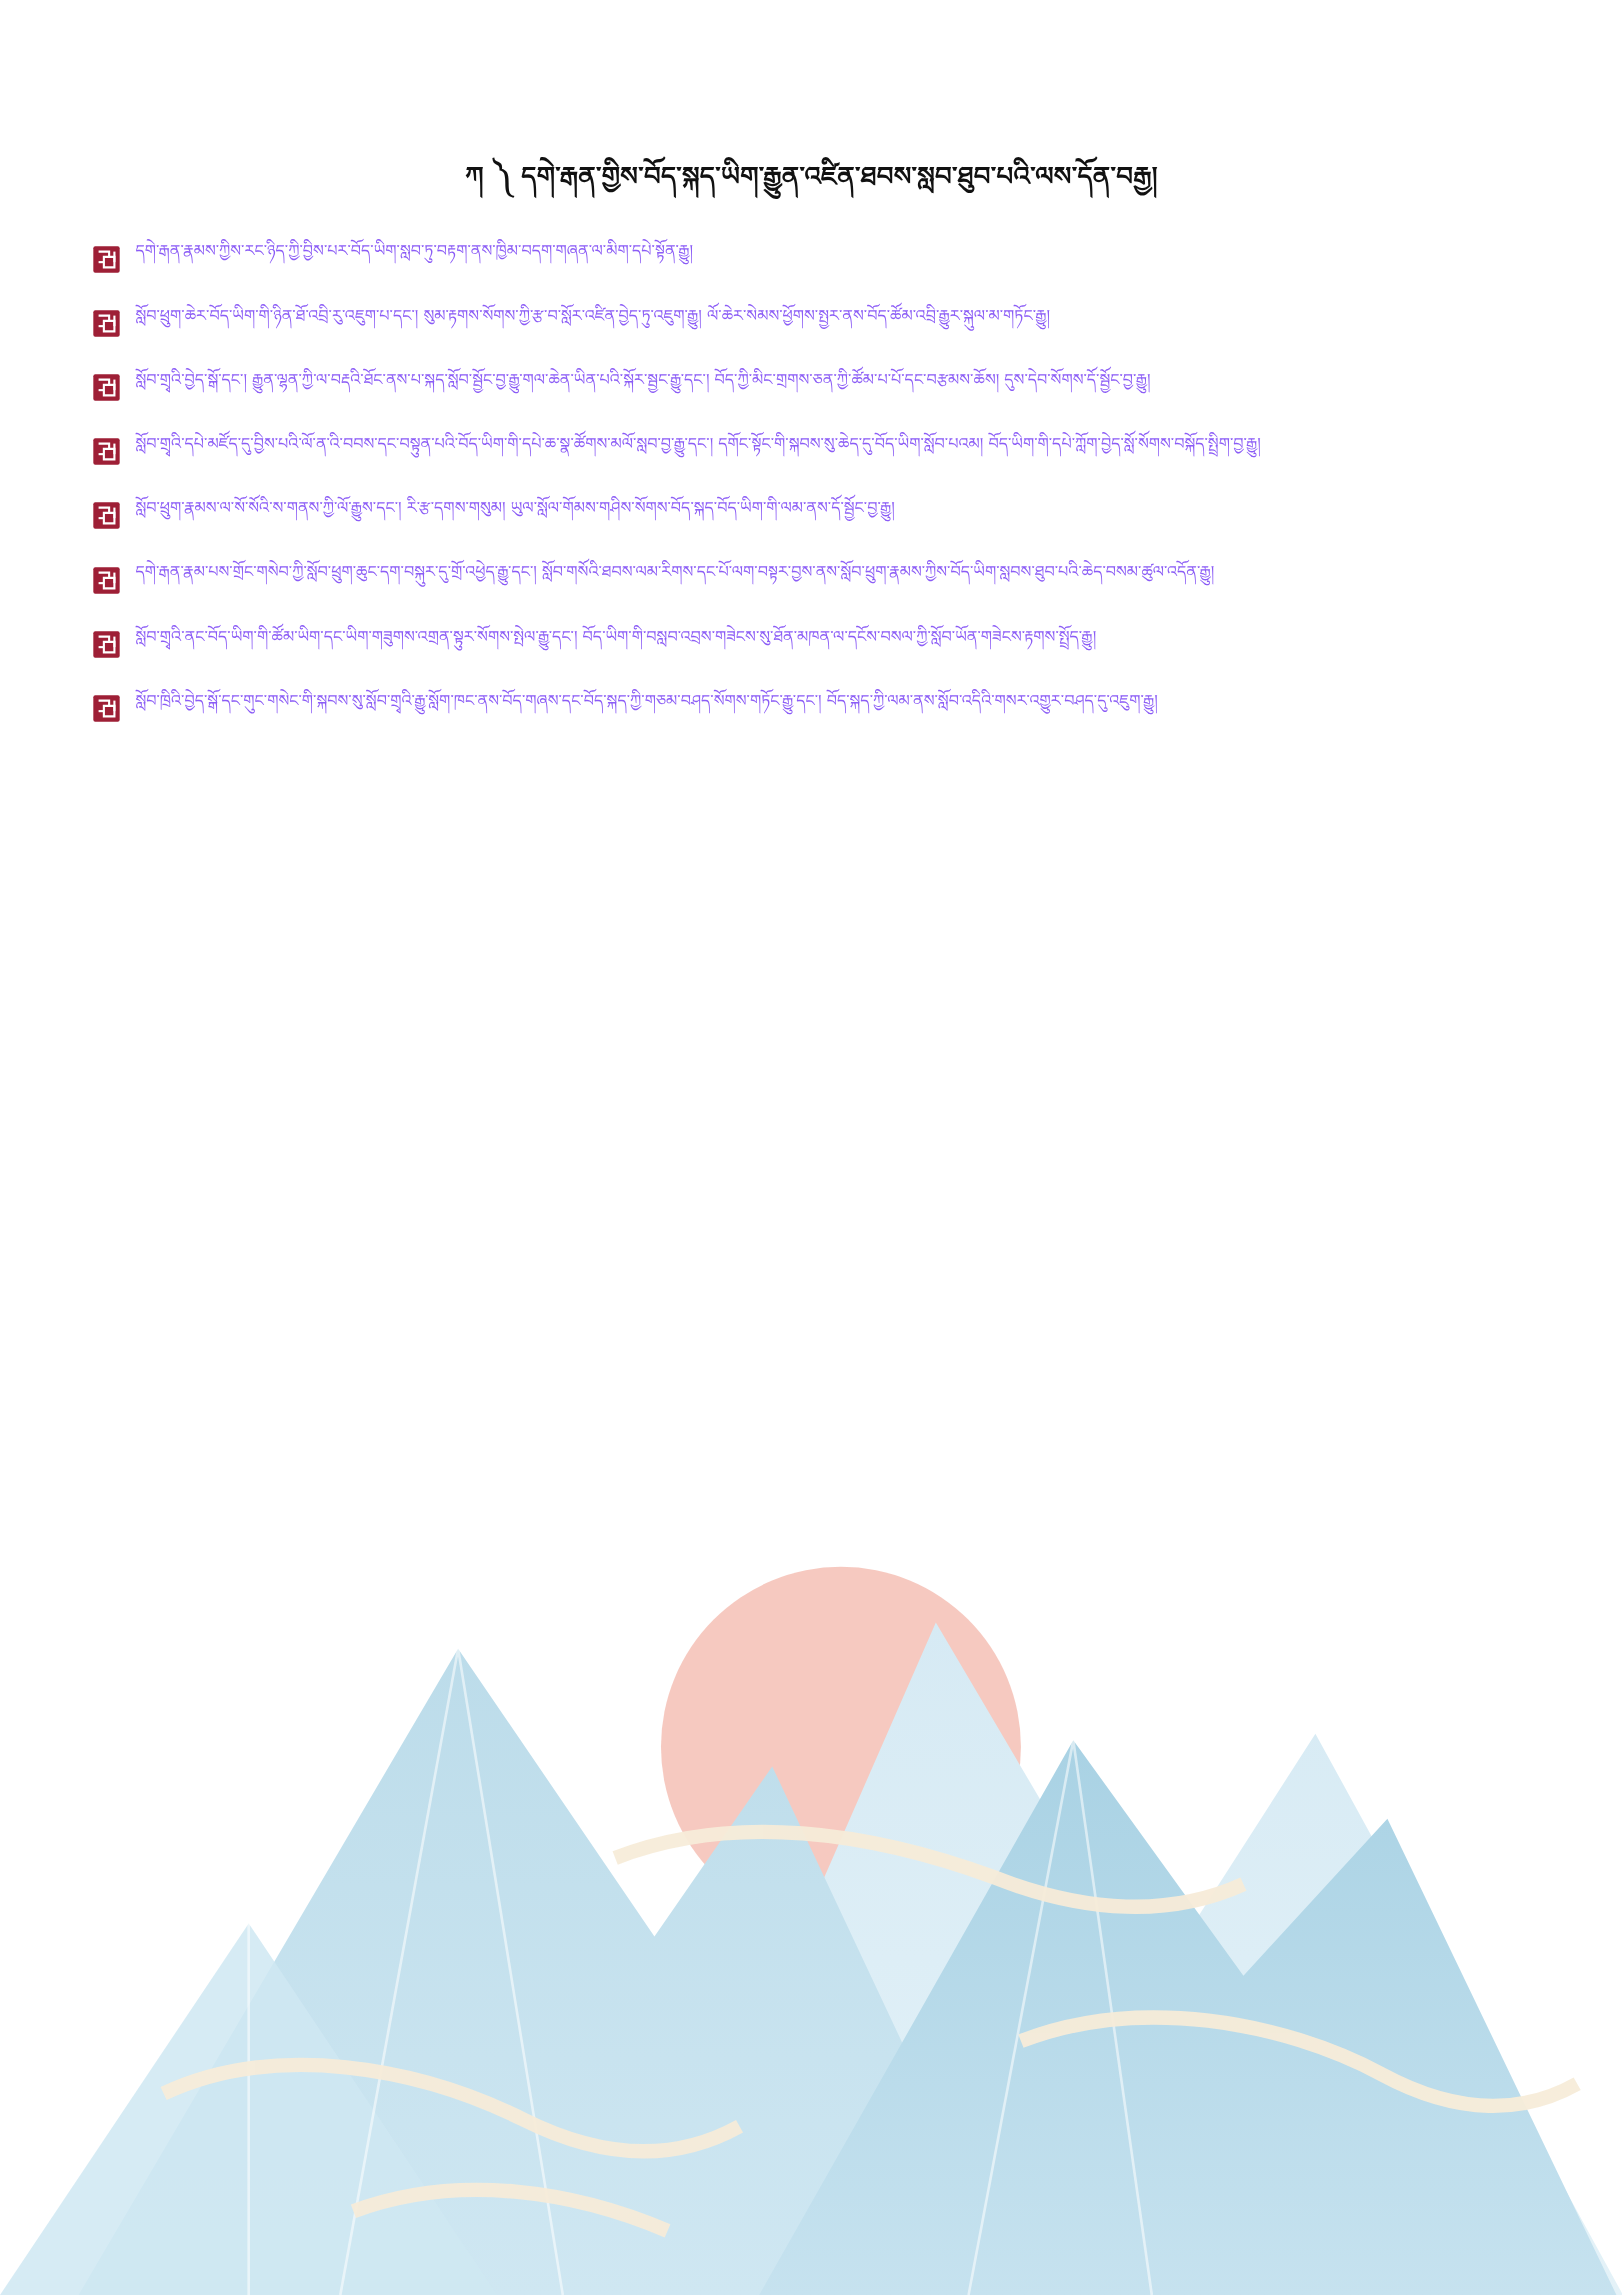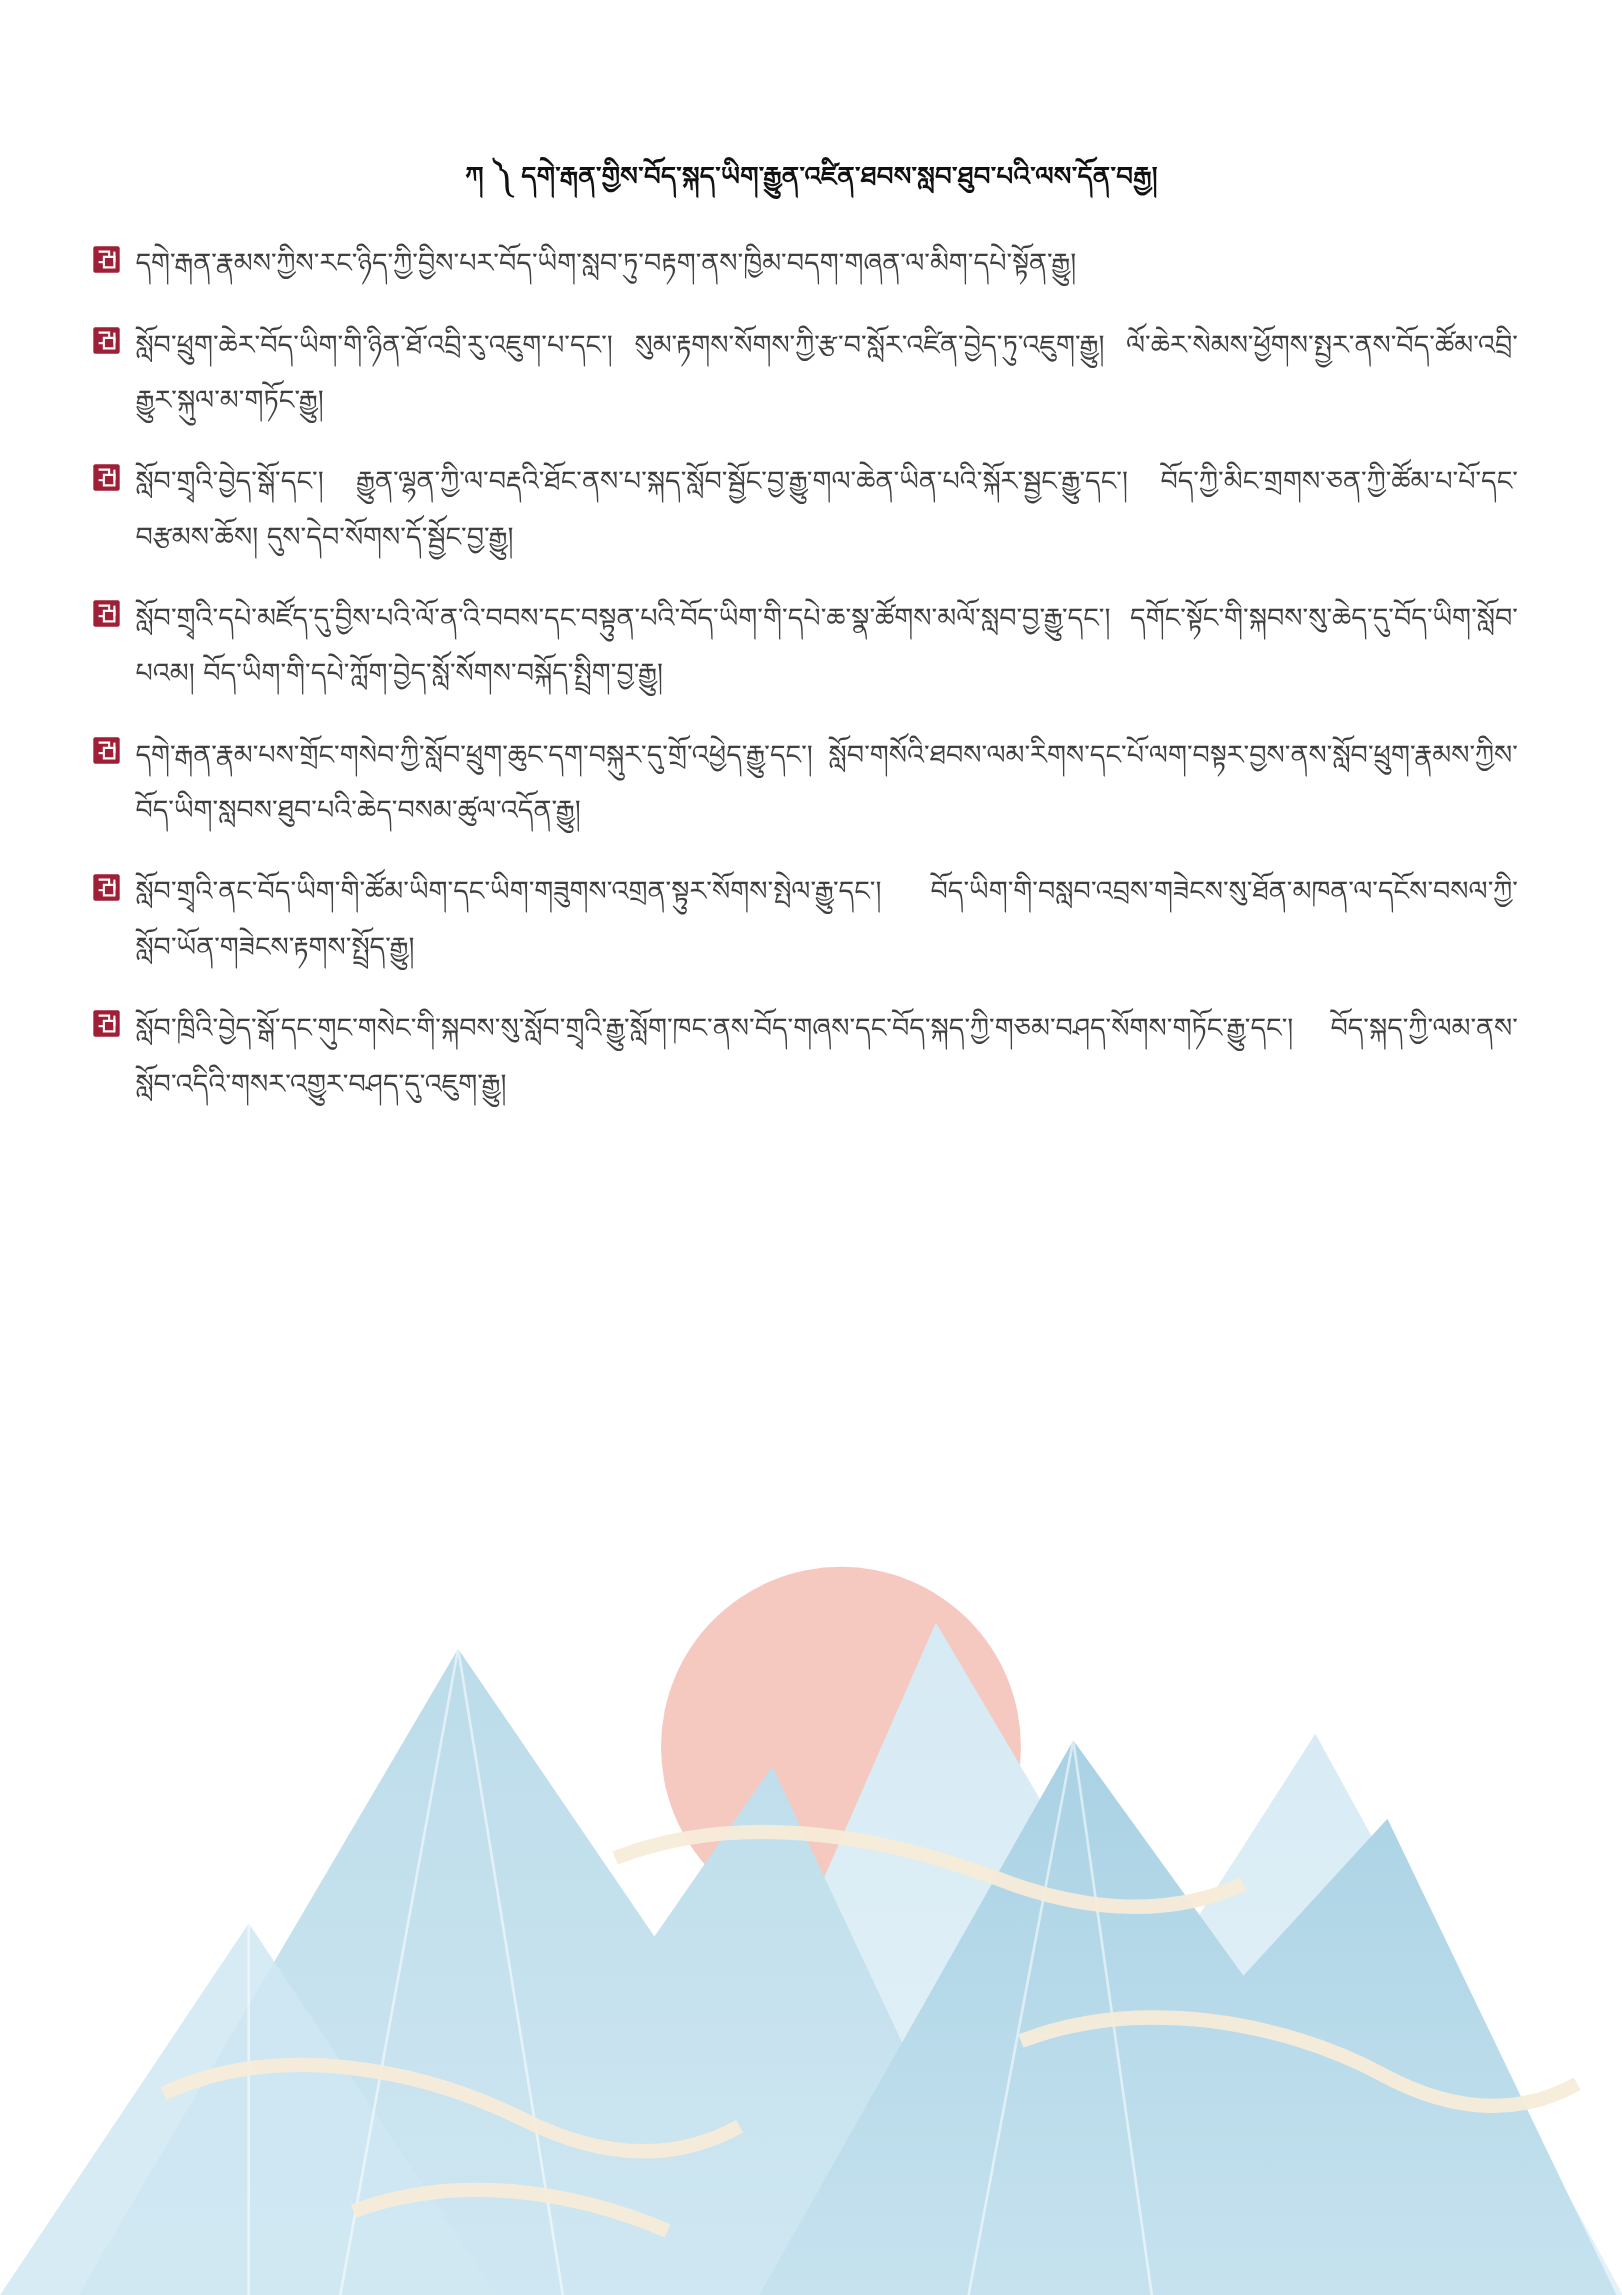--- a/index.html
+++ b/index.html
@@ -60,23 +60,23 @@
   .bullet-marker {
     flex: 0 0 auto;
     width: 29px;
     height: 29px;
     margin-top: 9.2px;
     margin-right: 14.4px;
   }
 
   .bullet-text {
     flex: 1 1 auto;
-    font-size: 27px;
+    font-size: 16px;
     line-height: 2.05;
-    color: #404040;
+    color: #8b5cf6;
     text-align: justify;
     text-justify: inter-word;
     word-break: break-word;
   }
 
   
   .knot-svg { display: block; }
 </style>
 </head>
 <body>
@@ -181,20 +181,33 @@
             <g stroke="#ffffff" stroke-width="3.2" fill="none">
               <path d="M10 10 H26 V18 H18 V34 H34 V18 H26"></path>
               <path d="M10 26 H18"></path>
               <path d="M34 10 V26"></path>
             </g>
           </svg>
         </span>
         <span class="bullet-text">སློབ་གྲྭའི་དཔེ་མཛོད་དུ་བྱིས་པའི་ལོ་ན་འི་བབས་དང་བསྟུན་པའི་བོད་ཡིག་གི་དཔེ་ཆ་སྣ་ཚོགས་མལོ་སླབ་བྱ་རྒྱུ་དང་། དགོང་སྟོང་གི་སྐབས་སུ་ཆེད་དུ་བོད་ཡིག་སློབ་པའམ། བོད་ཡིག་གི་དཔེ་ཀློག་བྱེད་སློ་སོགས་བསྐོད་སྤྲིག་བྱ་རྒྱུ།</span>
       </li>
 
+      <li class="bullet-item">
+        <span class="bullet-marker">
+          <svg class="knot-svg" width="29" height="29" viewBox="0 0 44 44">
+            <rect x="2" y="2" width="40" height="40" rx="3" fill="#9e1f36"></rect>
+            <g stroke="#ffffff" stroke-width="3.2" fill="none">
+              <path d="M10 10 H26 V18 H18 V34 H34 V18 H26"></path>
+              <path d="M10 26 H18"></path>
+              <path d="M34 10 V26"></path>
+            </g>
+          </svg>
+        </span>
+        <span class="bullet-text">སློབ་ཕྲུག་རྣམས་ལ་སོ་སོའི་ས་གནས་ཀྱི་ལོ་རྒྱུས་དང་། རི་རྩ་དགས་གསུམ། ཡུལ་སློལ་གོམས་གཤིས་སོགས་བོད་སྐད་བོད་ཡིག་གི་ལམ་ནས་དོ་སྦྱོང་བྱ་རྒྱུ།</span>
+      </li>
 
       <li class="bullet-item">
         <span class="bullet-marker">
           <svg class="knot-svg" width="29" height="29" viewBox="0 0 44 44">
             <rect x="2" y="2" width="40" height="40" rx="3" fill="#9e1f36"></rect>
             <g stroke="#ffffff" stroke-width="3.2" fill="none">
               <path d="M10 10 H26 V18 H18 V34 H34 V18 H26"></path>
               <path d="M10 26 H18"></path>
               <path d="M34 10 V26"></path>
             </g>

